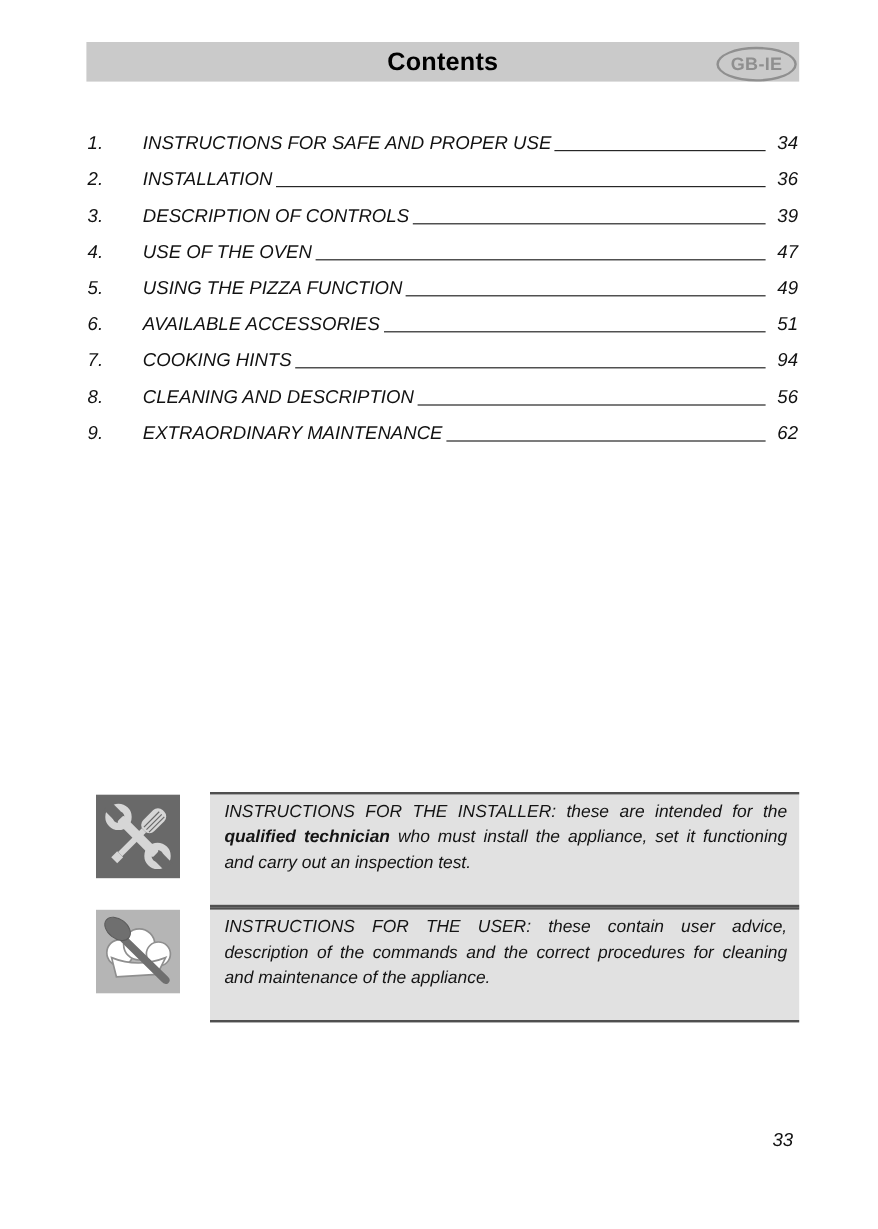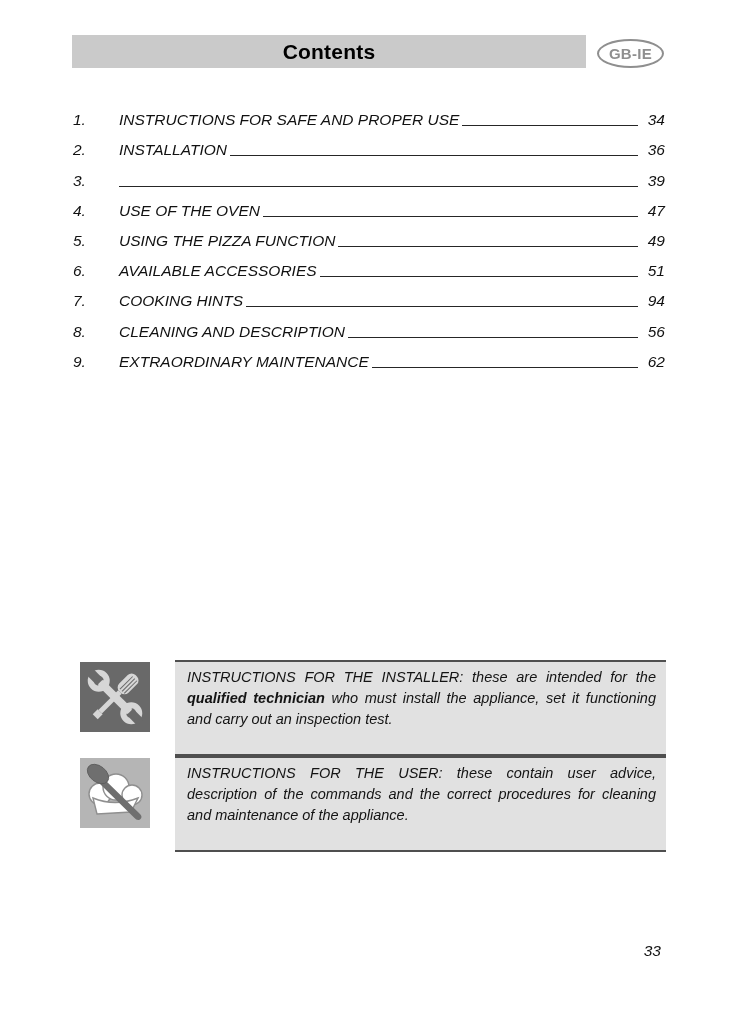--- a/index.html
+++ b/index.html
@@ -10,21 +10,21 @@
     height: 1024px;
     font-family: "Liberation Sans", sans-serif;
     color: #1a1a1a;
     overflow: hidden;
   }
 
   
   .header-bar {
     position: absolute;
     left: 72px; top: 35px;
-    width: 514px; height: 33px;
+    width: 594px; height: 33px;
     background: #cacaca;
     display: flex; align-items: center; justify-content: center;
   }
   .header-bar .title {
     font-size: 21px;
     font-weight: bold;
     color: #000000;
     letter-spacing: 0.2px;
   }
   .region-badge {
@@ -127,20 +127,21 @@
 
   <div class="toc-row">
     <span class="toc-num">2.</span>
     <span class="toc-title">INSTALLATION</span>
     <span class="toc-leader"></span>
     <span class="toc-page">36</span>
   </div>
 
   <div class="toc-row">
     <span class="toc-num">3.</span>
+    <span class="toc-title">DESCRIPTION OF CONTROLS</span>
     <span class="toc-leader"></span>
     <span class="toc-page">39</span>
   </div>
 
   <div class="toc-row">
     <span class="toc-num">4.</span>
     <span class="toc-title">USE OF THE OVEN</span>
     <span class="toc-leader"></span>
     <span class="toc-page">47</span>
   </div>

